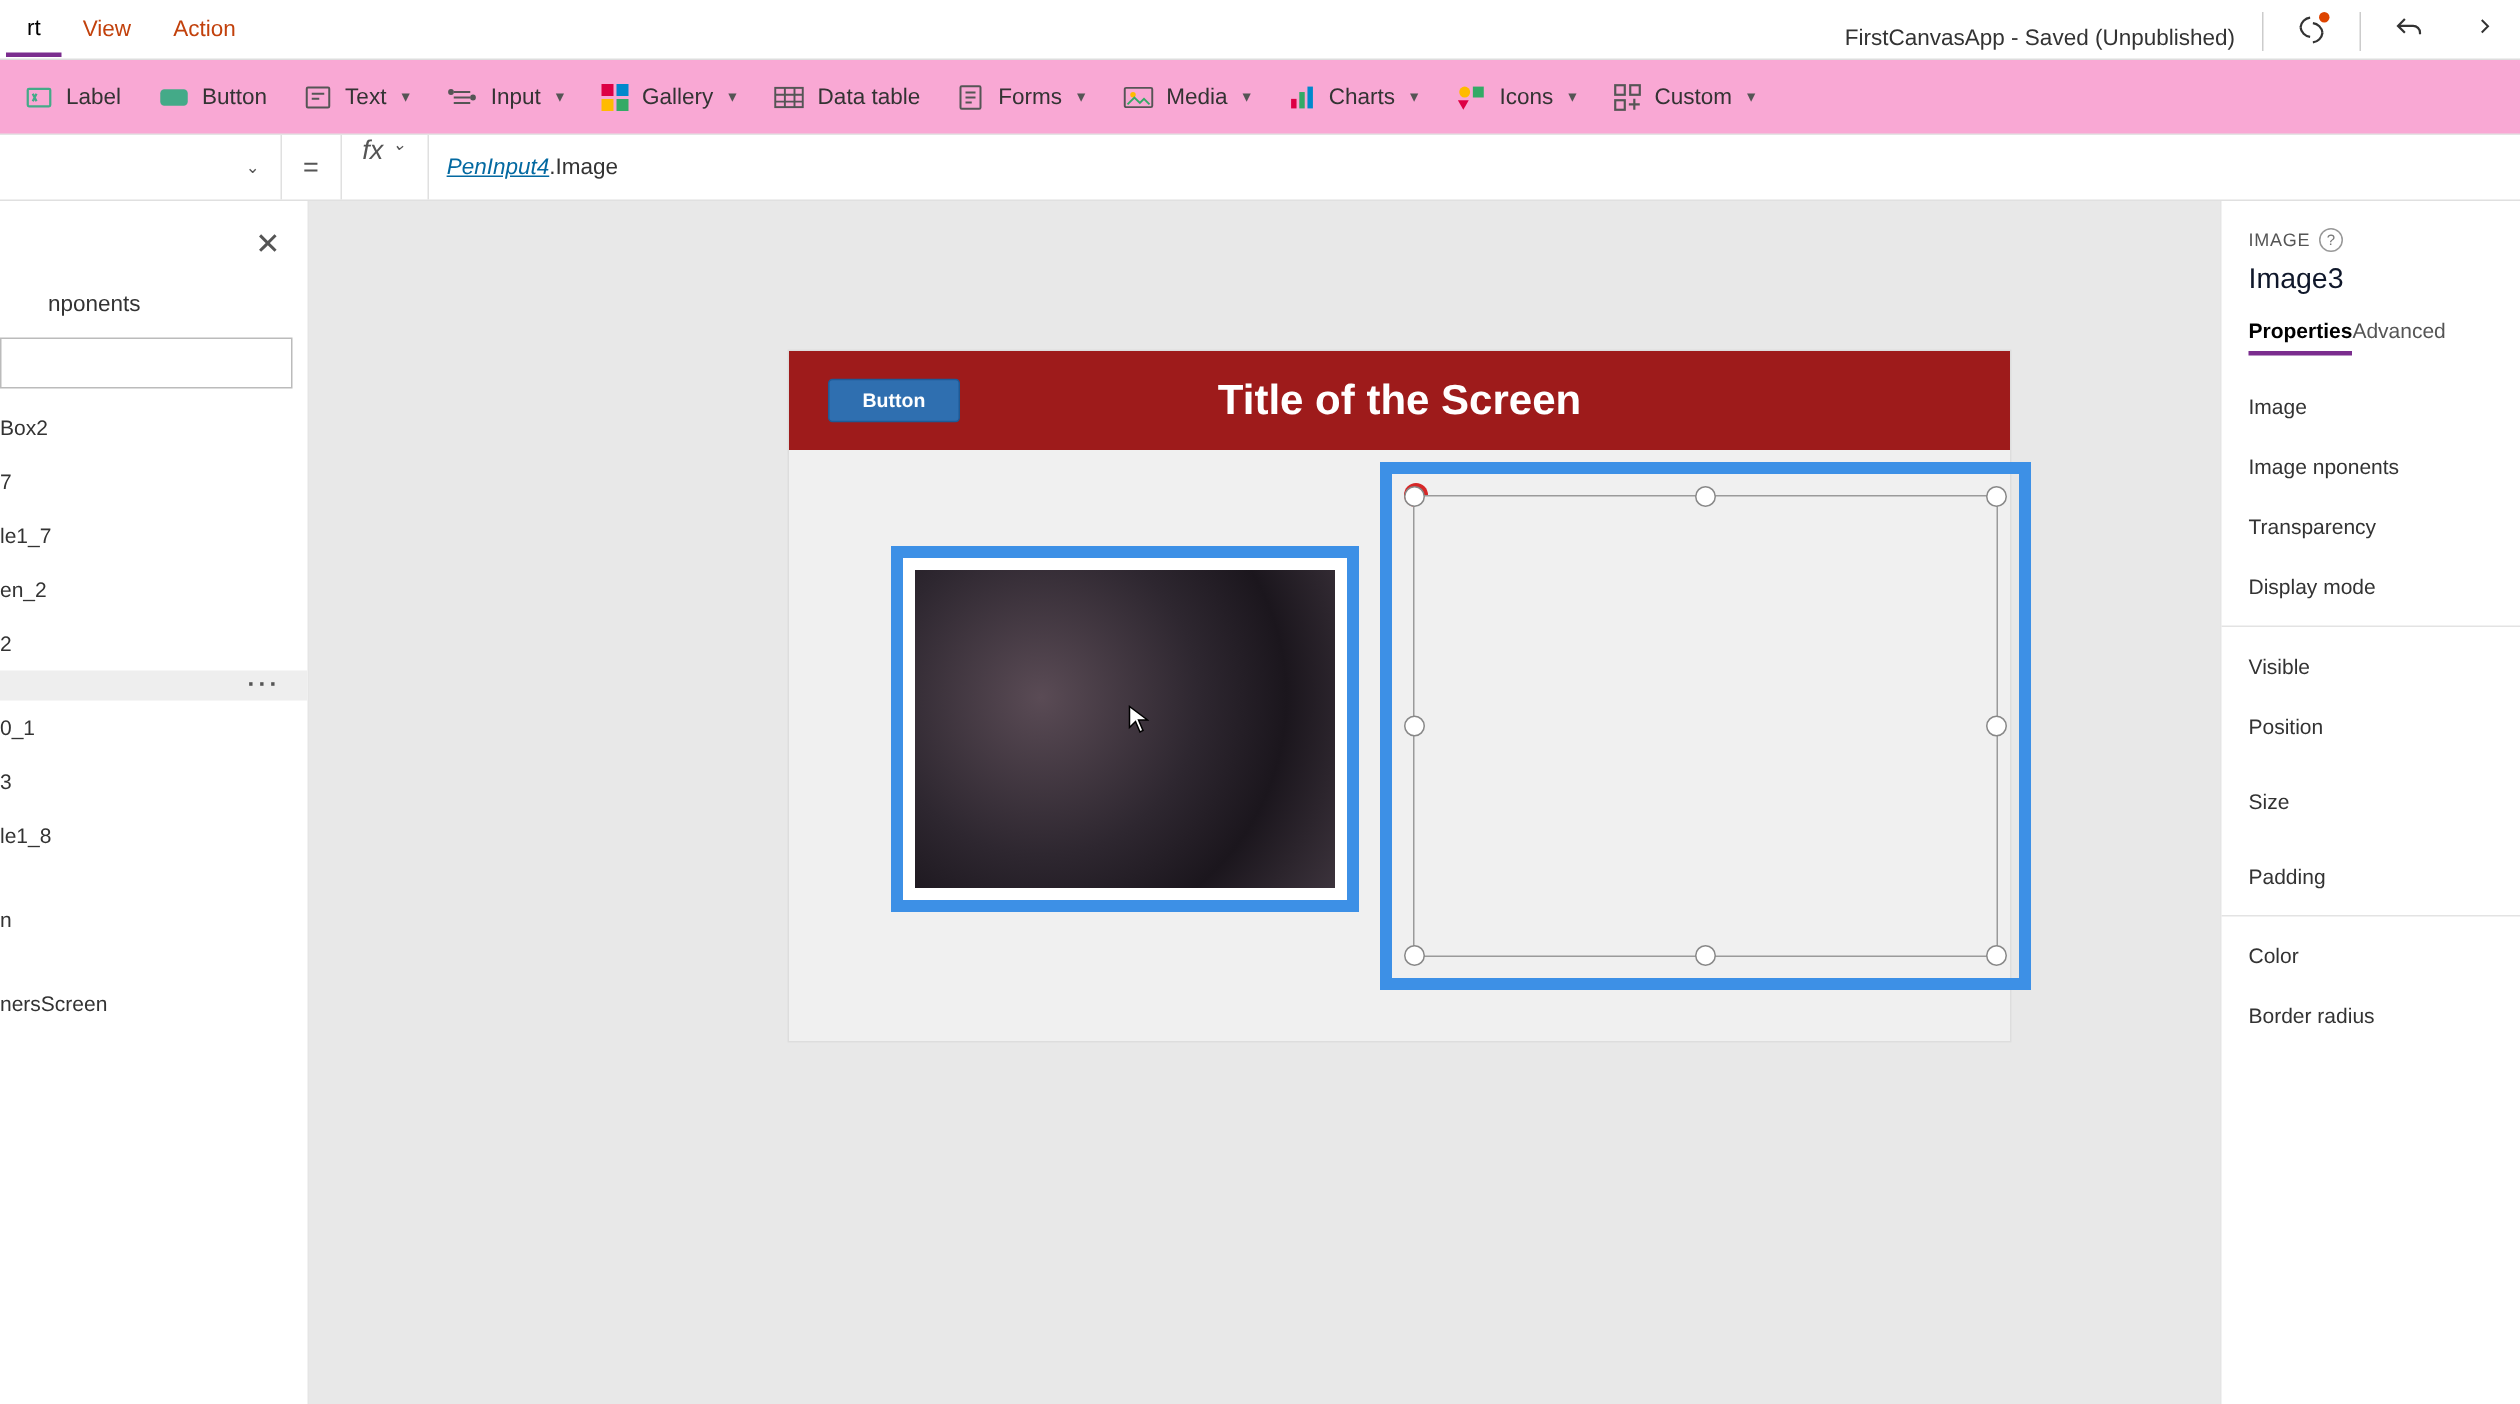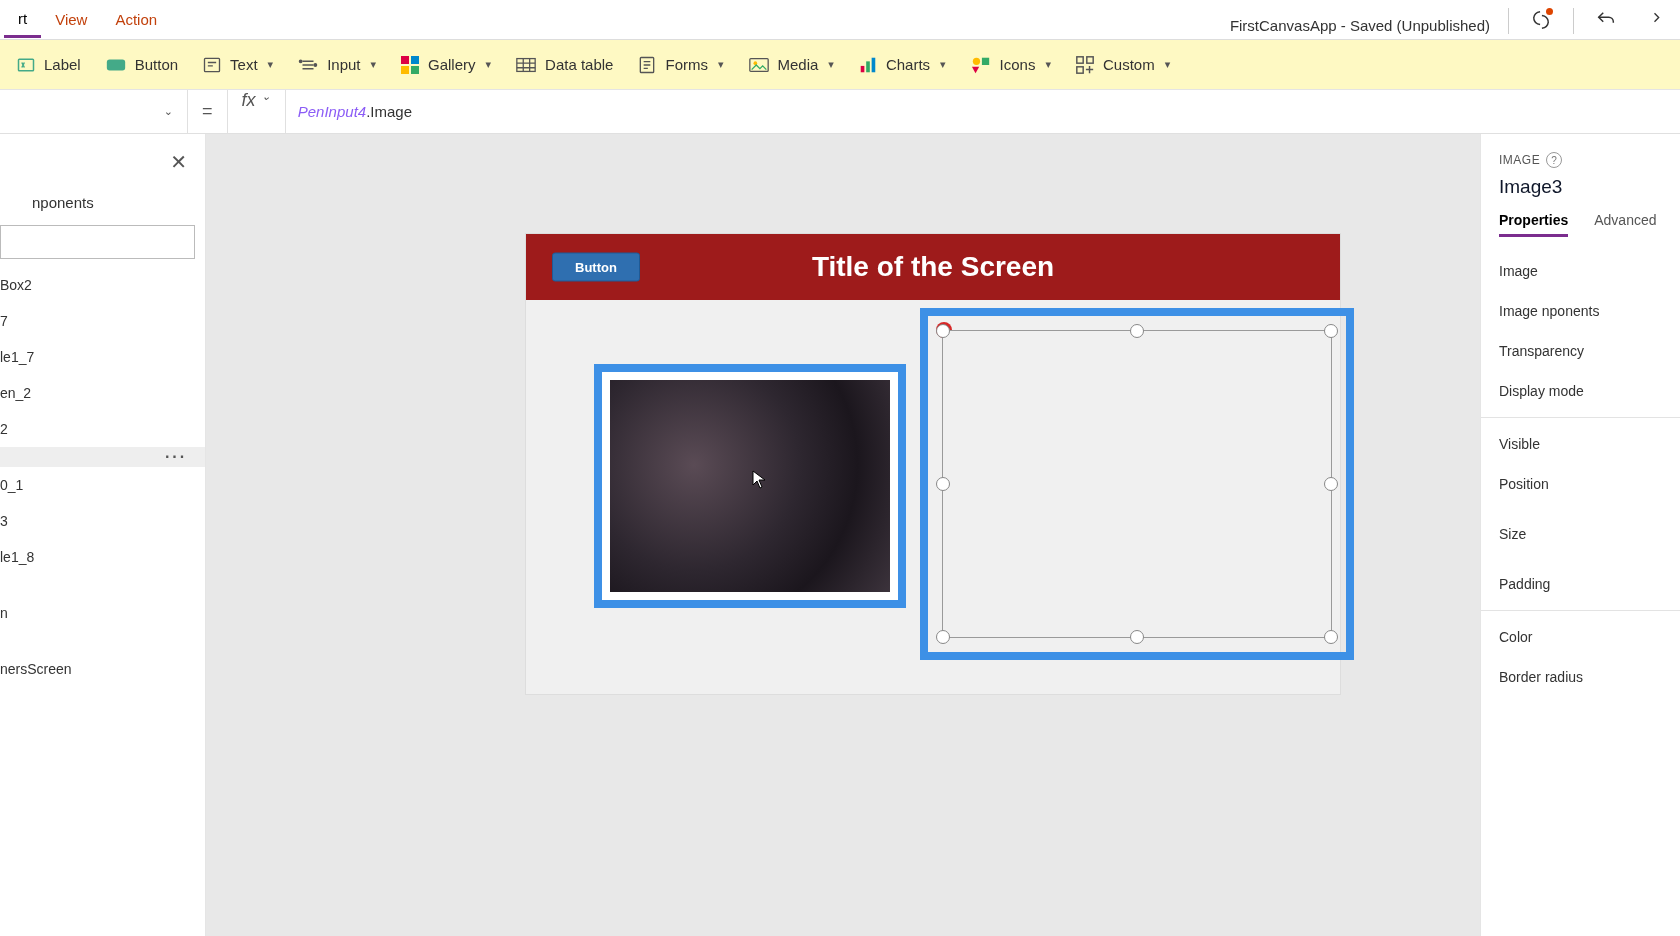--- a/index.html
+++ b/index.html
@@ -34,21 +34,21 @@
 .menubar .icon-btn { width: 28px; height: 28px; display: flex; align-items: center; justify-content: center; cursor: pointer; position: relative; }
 .red-dot { position: absolute; top: 2px; right: 2px; width: 7px; height: 7px; background: #d40; border-radius: 50%; }
 
 
 .ribbon {
   height: 50px;
   display: flex;
   align-items: center;
   gap: 24px;
   padding: 0 16px;
-  background: #fef9c3;
+  background: #f9a8d4;
   border-bottom: 1px solid #e4e4e4;
 }
 .ribbon .group {
   display: flex;
   align-items: center;
   gap: 8px;
   font-size: 15px;
   color: #333;
   cursor: pointer;
 }
@@ -85,21 +85,21 @@
 }
 .formula-bar .expr {
   flex: 1;
   padding: 0 12px;
   font-family: Consolas, monospace;
   font-size: 15px;
   border-left: 1px solid #e0e0e0;
   height: 100%;
   display: flex; align-items: center;
 }
-.expr .tok-name { color: #8b5cf6; font-style: italic; }
+.expr .tok-name { color: #0369a1; font-style: italic; text-decoration: underline; }
 .expr .tok-dot  { color: #333; }
 .expr .tok-prop { color: #333; }
 
 
 .workspace {
   display: flex;
   height: calc(936px - 40px - 50px - 44px);
 }
 
 
@@ -249,21 +249,21 @@
   letter-spacing: 0.5px;
   color: #555;
   display: flex; align-items: center; gap: 6px;
 }
 .prop-panel .cat .q {
   width: 16px; height: 16px; border: 1px solid #999; border-radius: 50%;
   font-size: 10px; display: flex; align-items: center; justify-content: center;
   color: #777;
 }
 .prop-panel .obj-name { font-size: 19px; color: #0f172a; margin: 8px 0 14px; }
-.prop-panel .tabs { display: flex; gap: 26px; font-size: 14px; margin-bottom: 14px; }
+.prop-panel .tabs { display: flex; font-size: 14px; margin-bottom: 14px; }
 .prop-panel .tabs .t { padding-bottom: 6px; color: #555; cursor: pointer; }
 .prop-panel .tabs .t.active { color: #000; font-weight: 600; border-bottom: 3px solid #7b2d8e; }
 .prop-panel .row { padding: 12px 0; font-size: 14px; color: #333; border: none; cursor: pointer; }
 .prop-panel .divider { height: 1px; background: #e3e3e3; margin: 6px 0 6px -18px; width: calc(100% + 18px); }
 
 
 svg { display: block; }
 </style>
 </head>
 <body>

